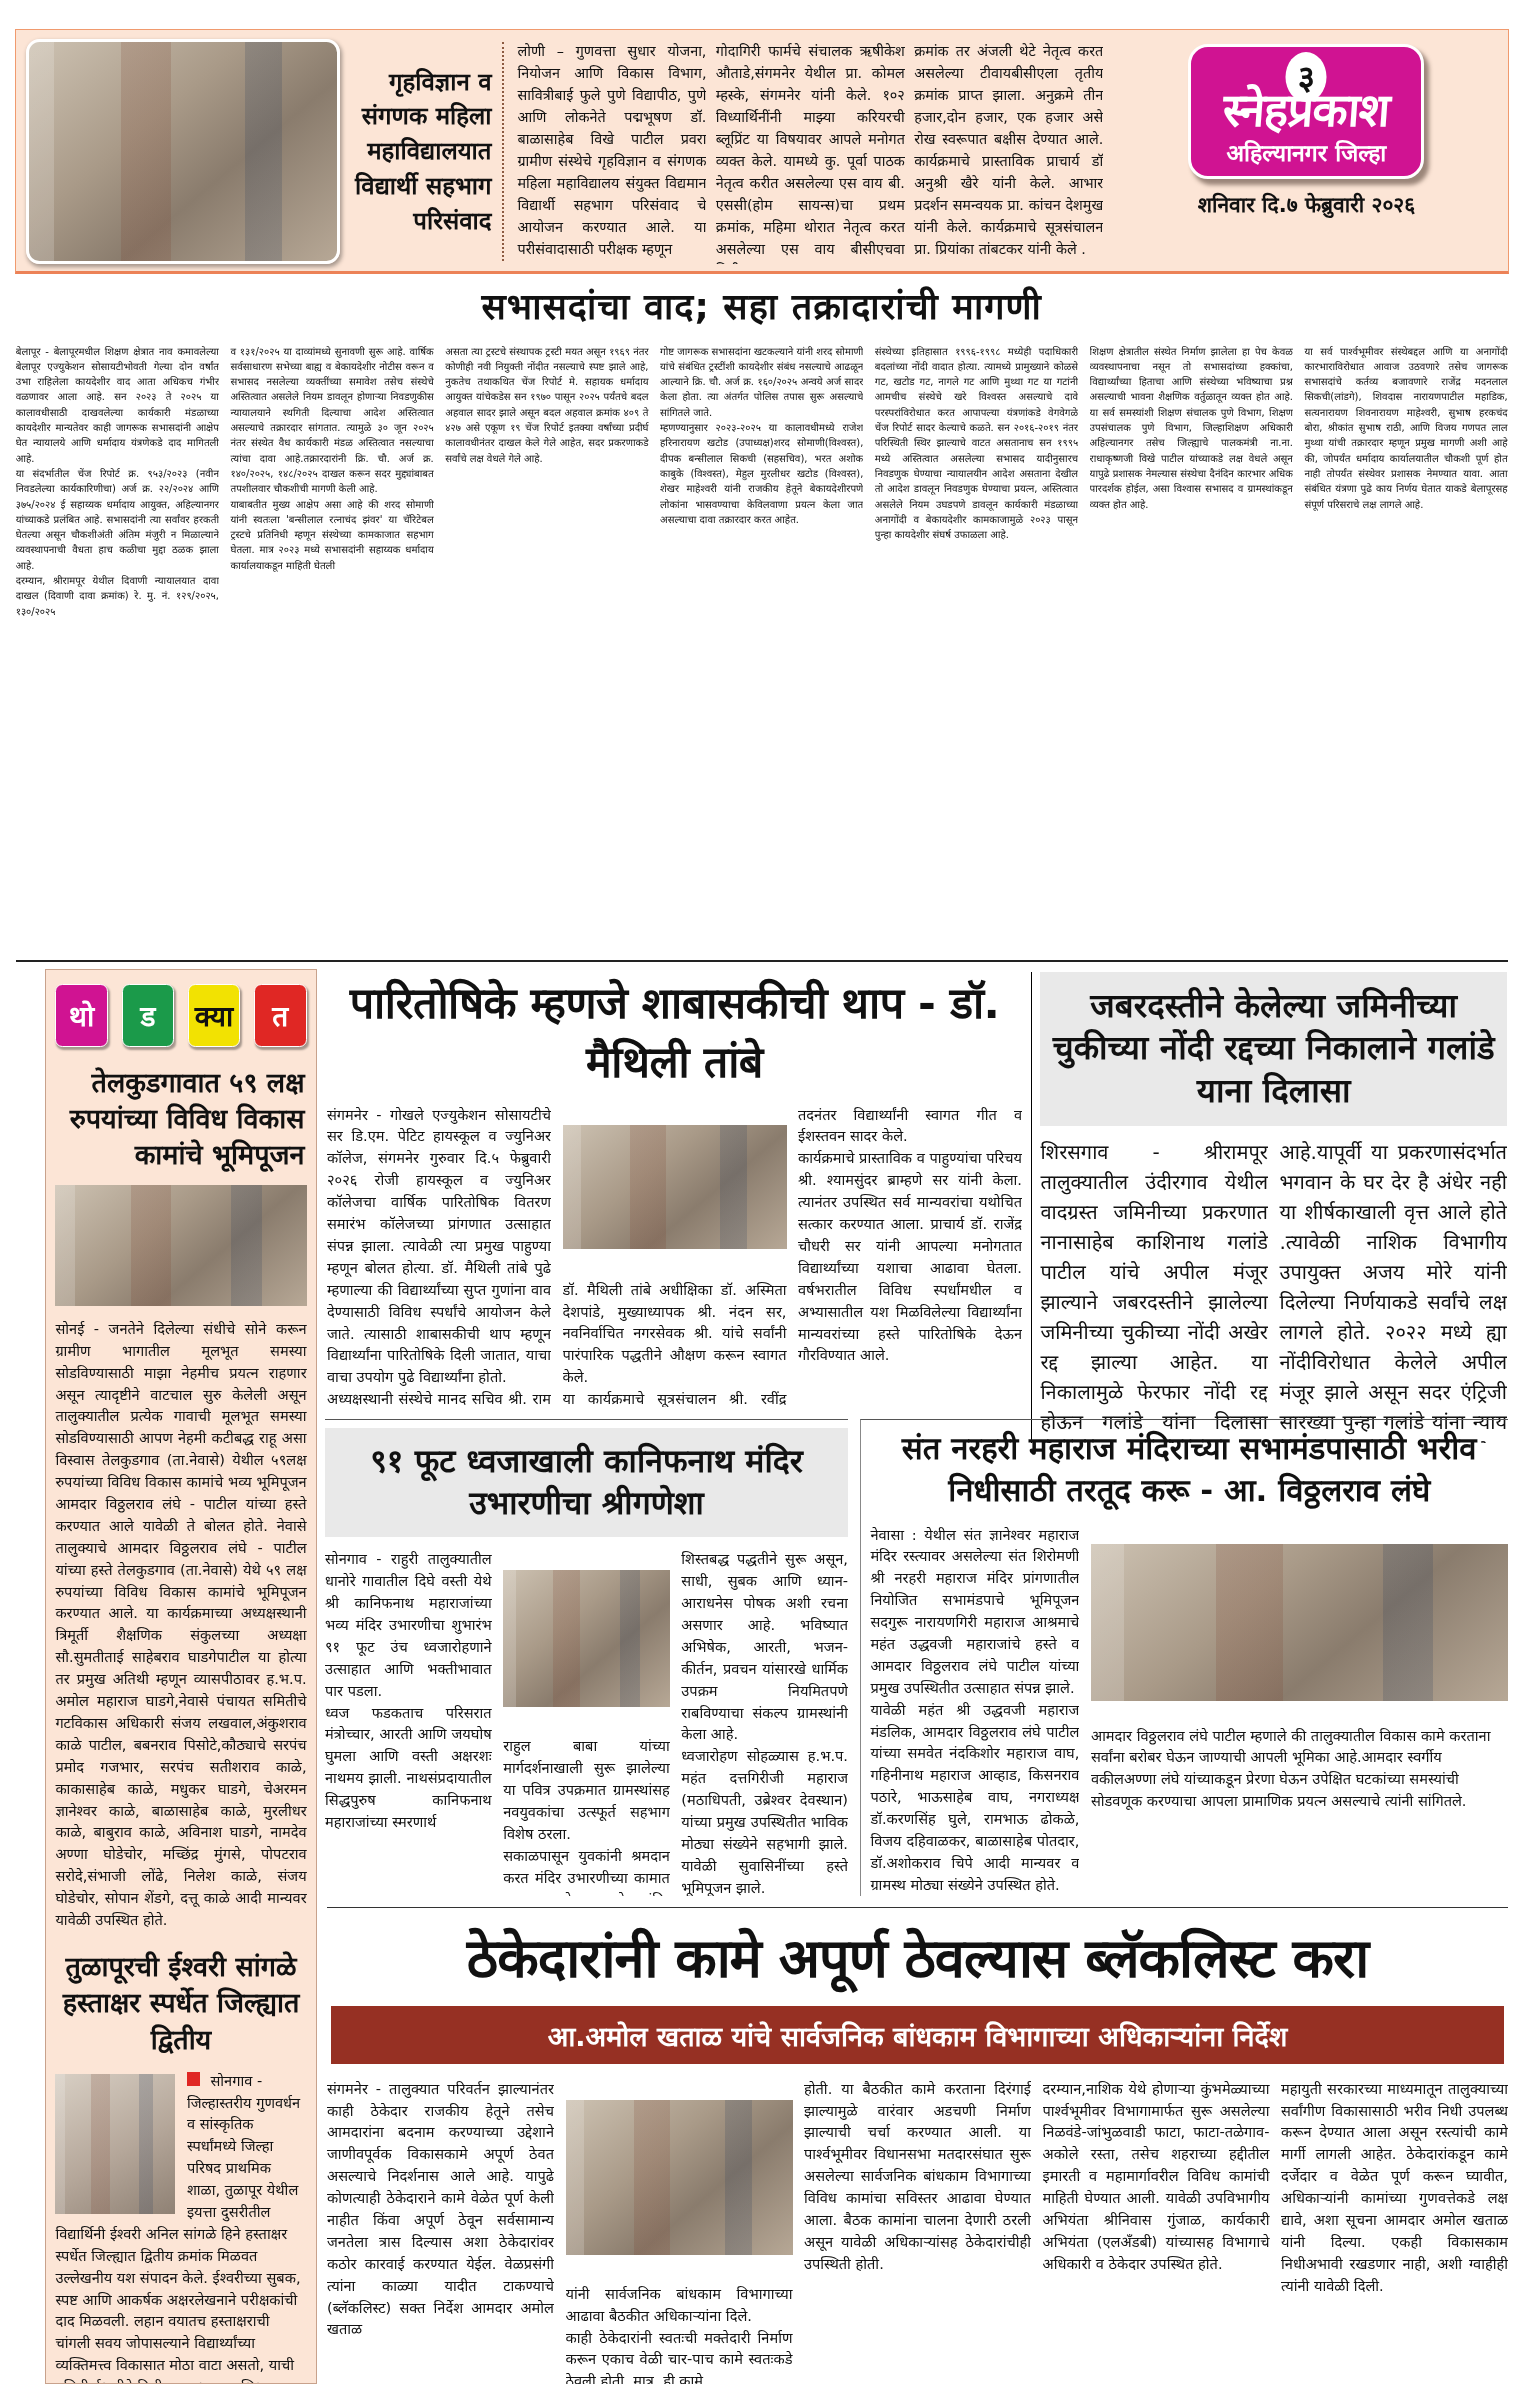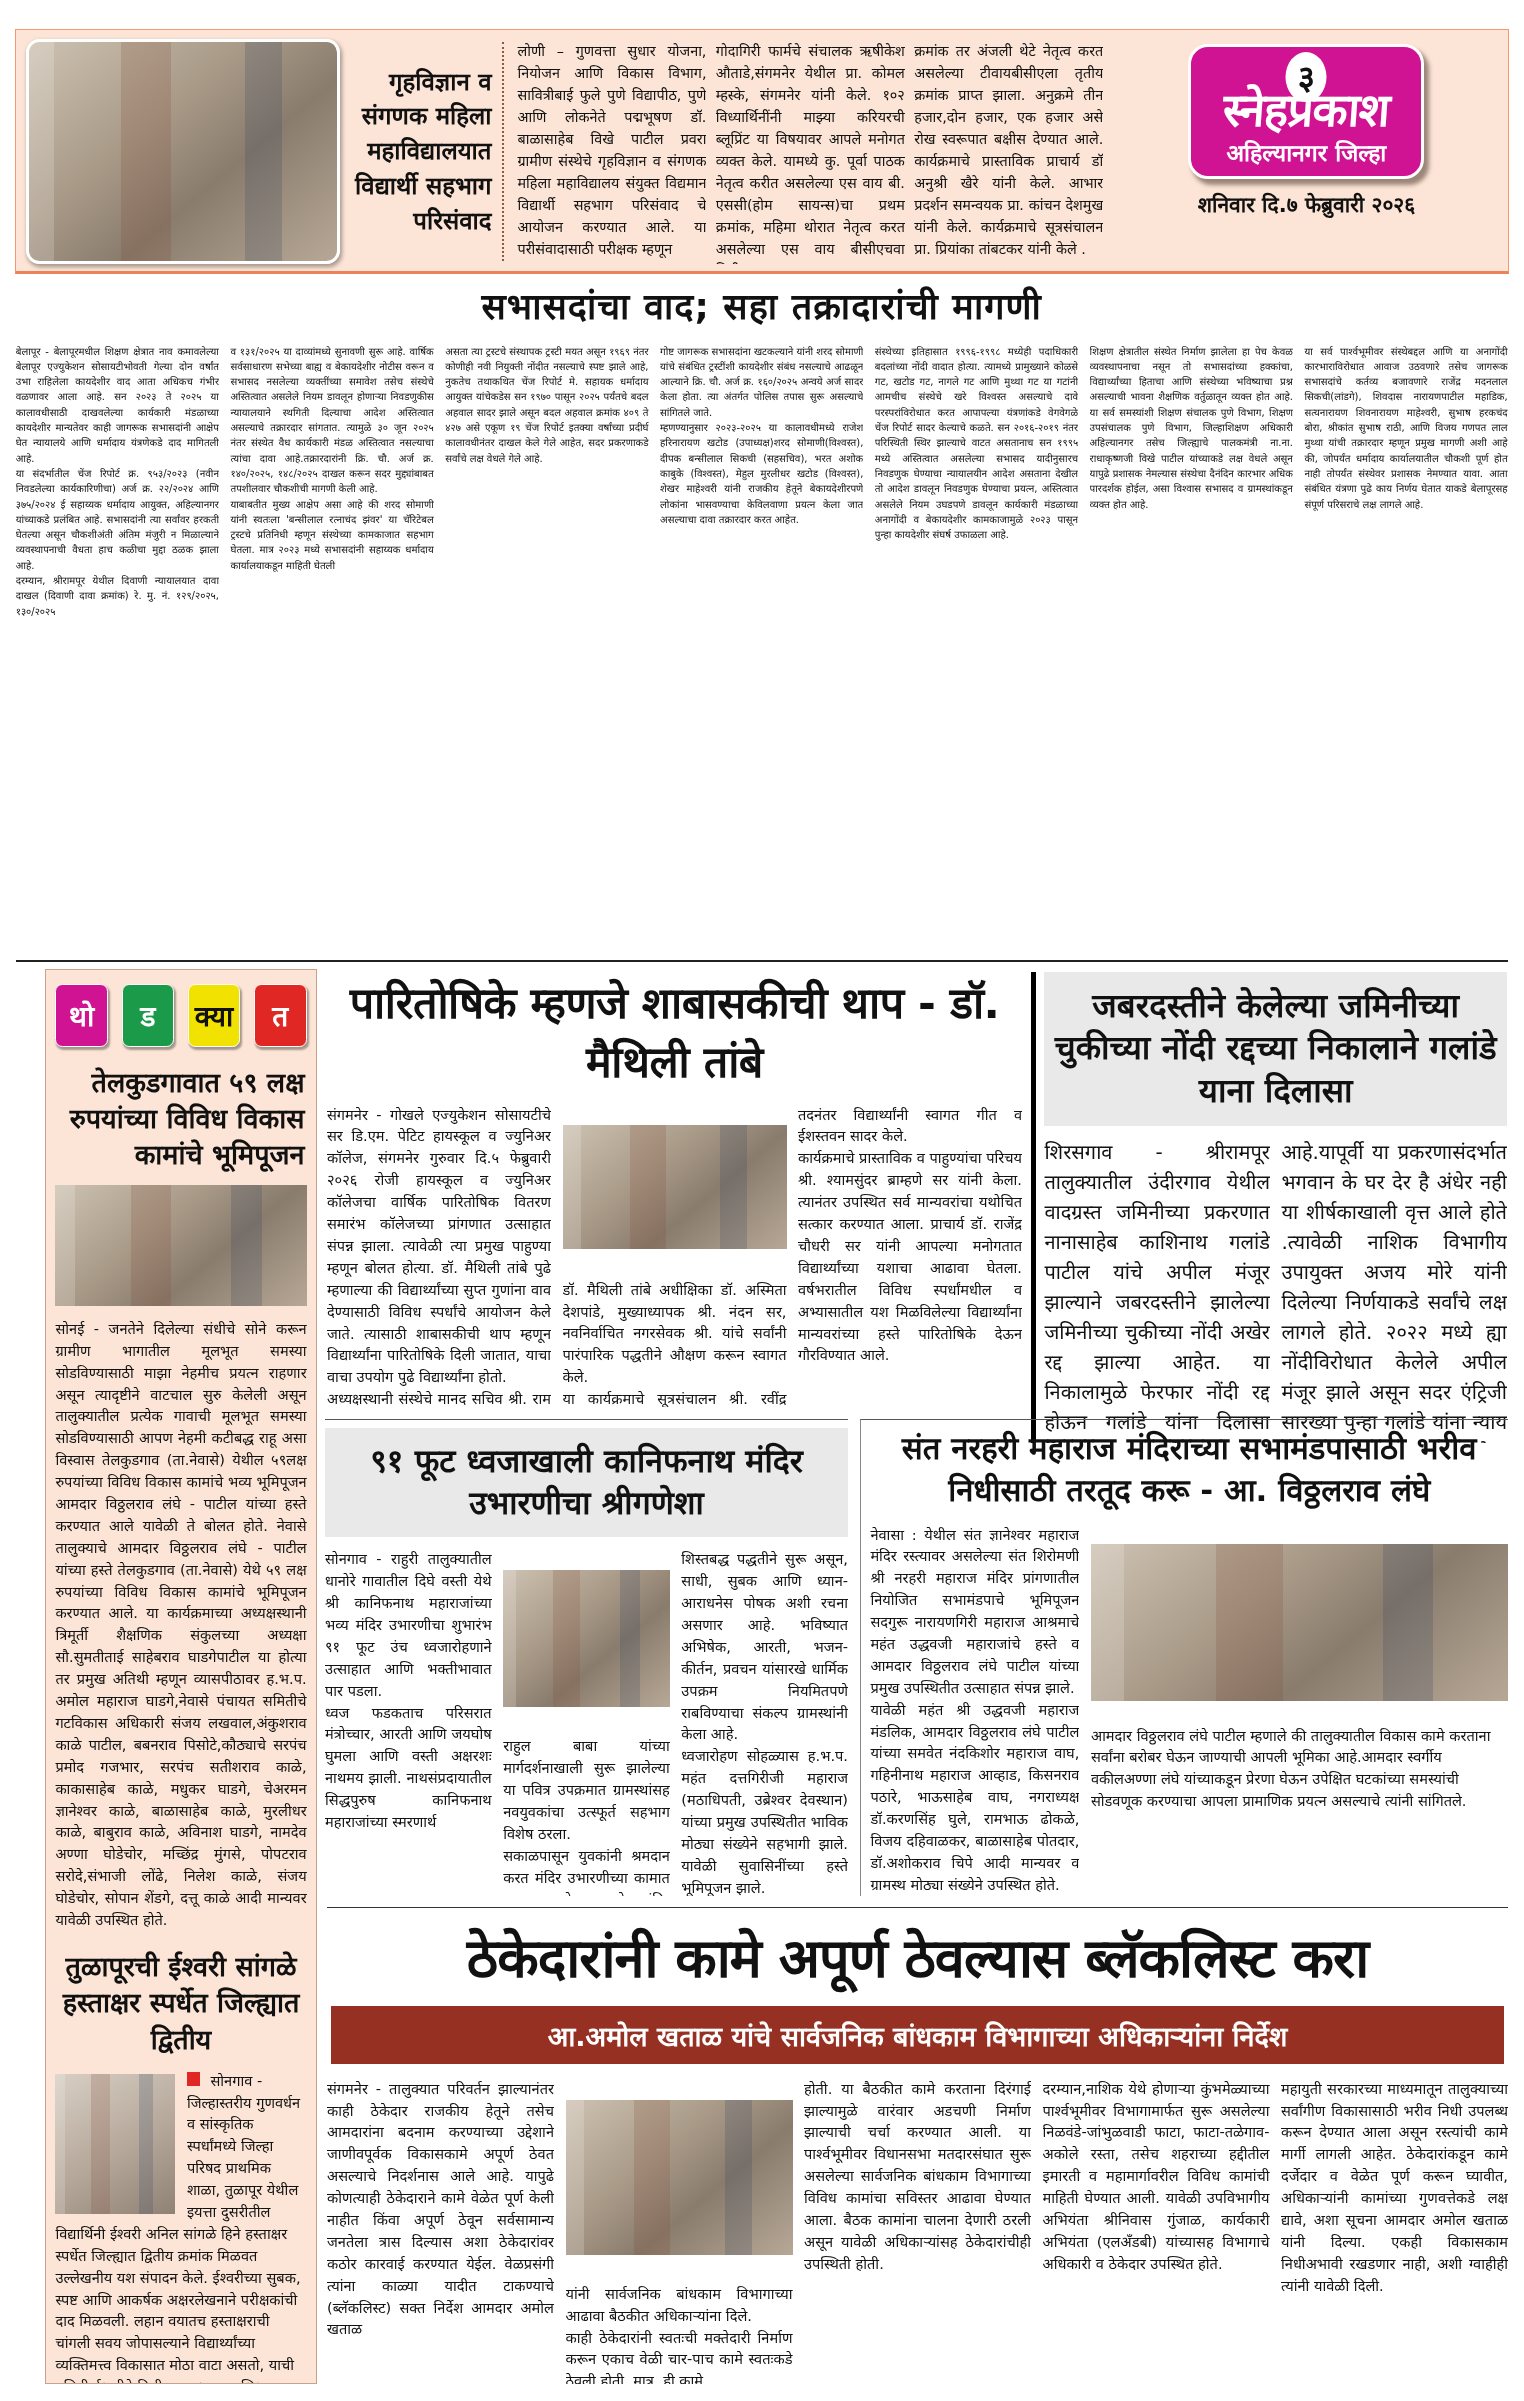--- a/index.html
+++ b/index.html
@@ -54,21 +54,21 @@
   .gray-head { background:#e9e9e9; font-weight:bold; text-align:center; line-height:1.3; padding:12.6px 5.2px; }
   .art-cols { display:flex; gap:11.5px; overflow:hidden; text-align:justify; }
   .art-col { flex:1 1 0; font-size:14.6px; line-height:1.5; white-space:pre-line; overflow:hidden; }
 
   
   .awards { position:absolute; left:327px; top:972px; width:695px; height:435px; overflow:hidden; }
   .awards-head { font-size:43px; font-weight:bold; text-align:center; letter-spacing:-0.5px; margin-bottom:13.6px; }
   .awards-photo { width:100%; height:124px; margin-bottom:7.3px; }
 
   
-  .land { position:absolute; left:1031px; top:972px; width:476px; height:471px; overflow:hidden; border-left:5px solid #000000; padding-left:8.4px; }
+  .land { position:absolute; left:1031px; top:972px; width:476px; height:471px; overflow:hidden; border-left:1px solid #000000; padding-left:8.4px; }
   .land-head { font-size:33px; margin-bottom:11.5px; }
   .land .art-col { font-size:20px; }
 
   
   .temple { position:absolute; left:325px; top:1419px; width:523px; height:477px; overflow:hidden; border-top:1px solid #555; padding-top:8.4px; }
   .temple-head { font-size:32px; margin-bottom:11.5px; }
   .temple-photo { width:100%; height:137px; margin-bottom:6.3px; }
 
   
   .fund { position:absolute; left:860px; top:1419px; width:648px; height:477px; overflow:hidden; border-top:1px solid #555; border-left:1px solid #888; padding:8.4px 0 0 9.4px; }

